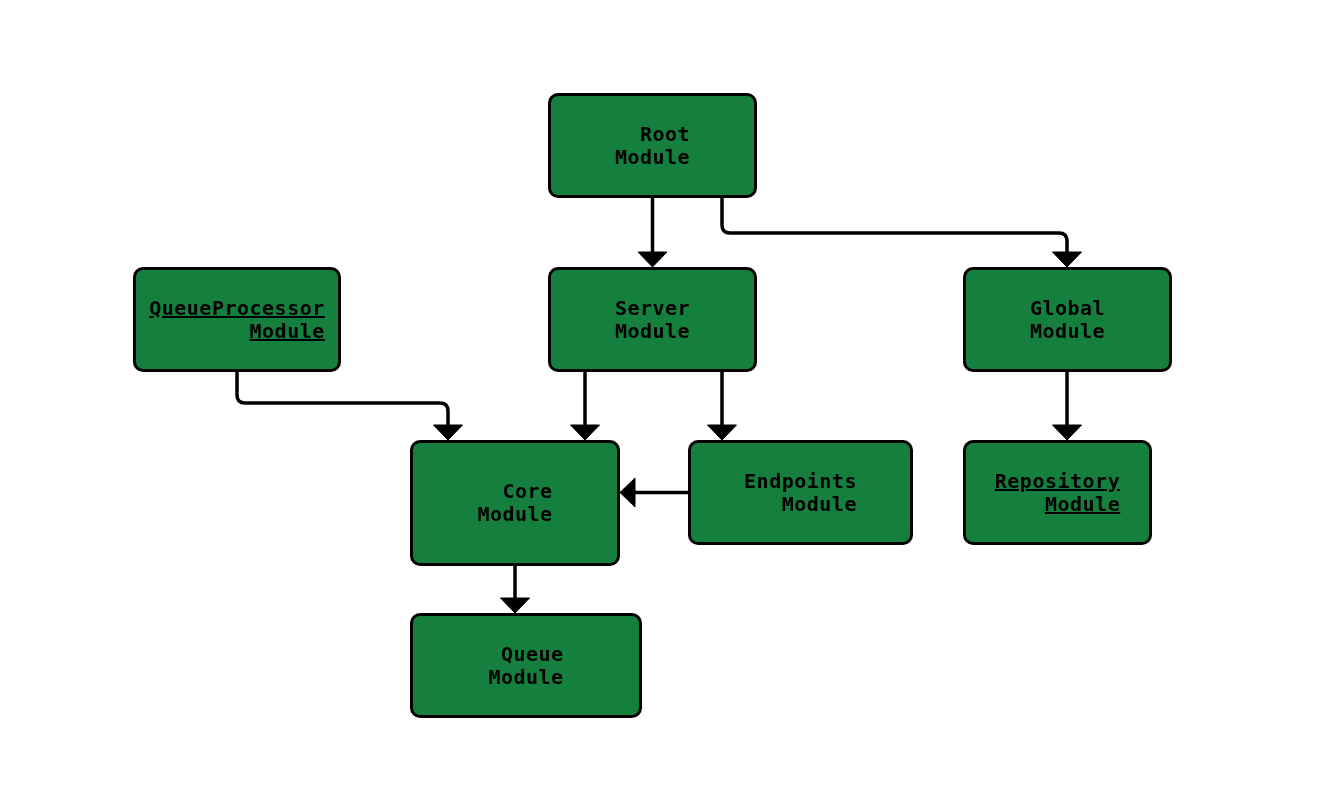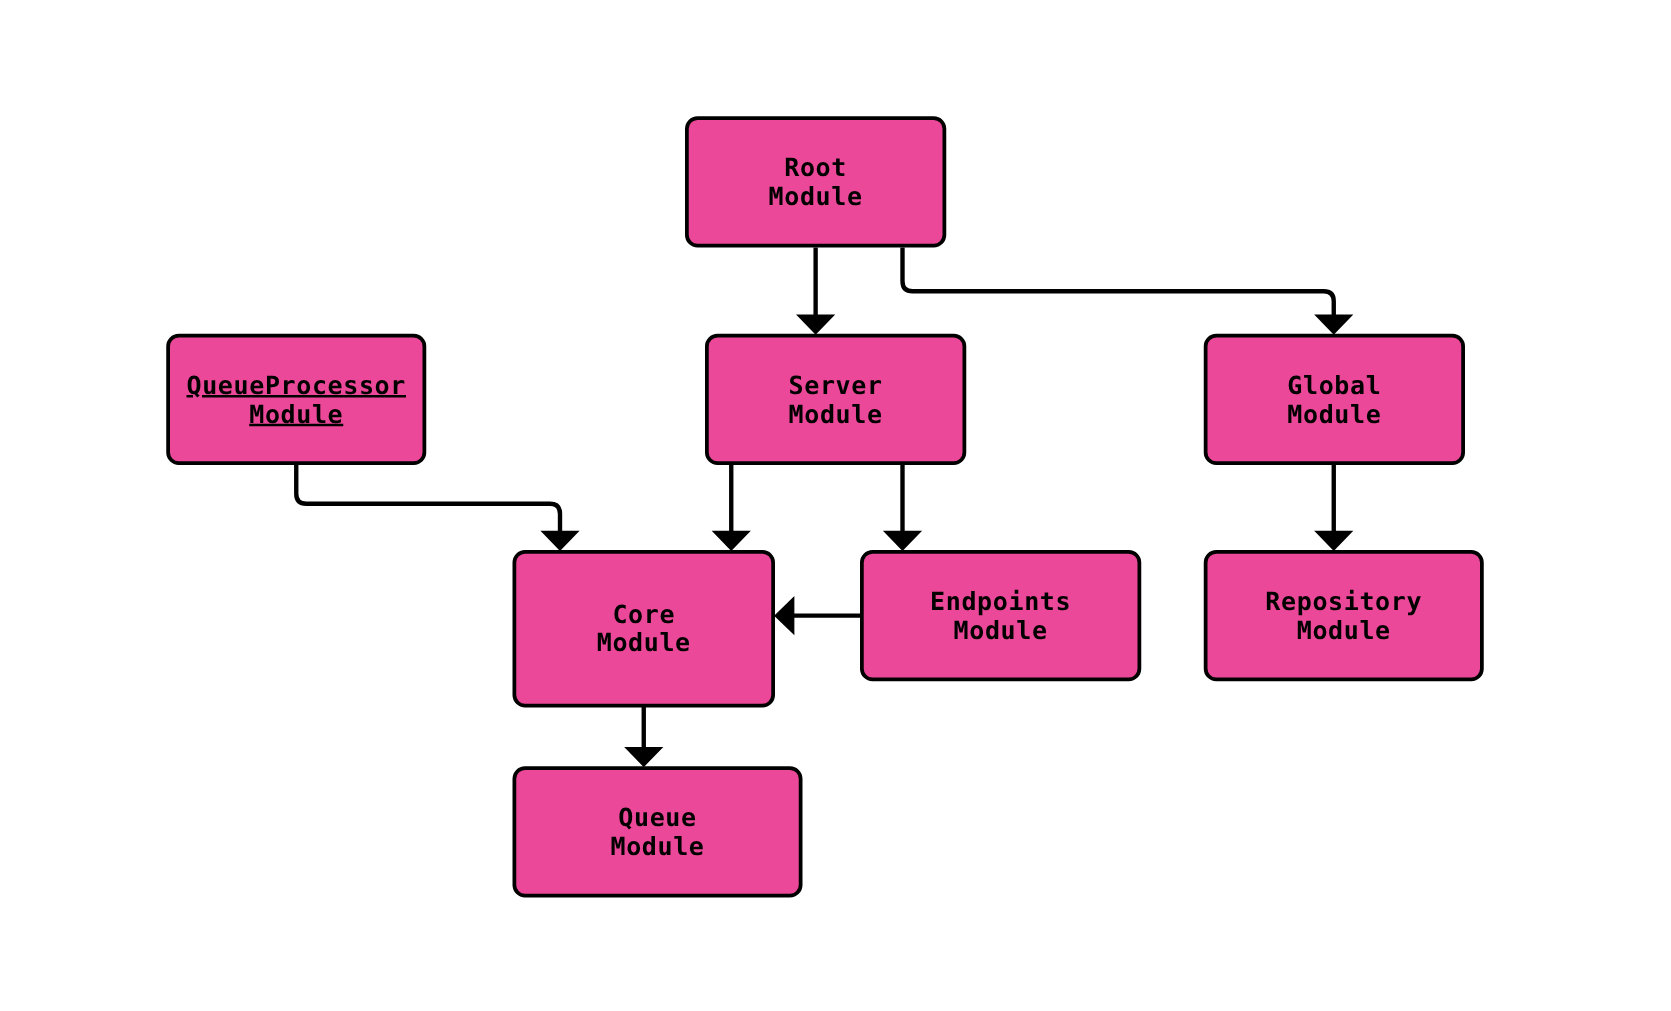--- a/index.html
+++ b/index.html
@@ -30,42 +30,42 @@
   .edge-layer polygon {
     fill: #000000;
     stroke: #000000;
     stroke-width: 1;
   }
   .node {
     position: absolute;
     box-sizing: border-box;
     border: 3.5px solid #000000;
     border-radius: 10px;
-    background: #ec4899;
+    background: #15803d;
     display: flex;
     align-items: center;
     justify-content: center;
-    text-align: center;
+    text-align: right;
   }
   .node .label {
     font-weight: bold;
     font-size: 20px;
     line-height: 23px;
     color: #000000;
     white-space: pre-line;
     letter-spacing: 0.5px;
   }
   
   .node-root          { left: 548px; top:  93px; width: 209px; height: 105px; }
   .node-queueprocessor{ left: 133px; top: 267px; width: 208px; height: 105px; text-decoration: underline; }
-  .node-server        { left: 548px; top: 267px; width: 209px; height: 105px; margin-left: 16px; }
+  .node-server        { left: 548px; top: 267px; width: 209px; height: 105px; }
   .node-global        { left: 963px; top: 267px; width: 209px; height: 105px; }
   .node-core          { left: 410px; top: 440px; width: 210px; height: 126px; }
   .node-endpoints     { left: 688px; top: 440px; width: 225px; height: 105px; }
-  .node-repository    { left: 963px; top: 440px; width: 224px; height: 105px; }
+  .node-repository    { left: 963px; top: 440px; width: 189px; height: 105px; text-decoration: underline; }
   .node-queue         { left: 410px; top: 613px; width: 232px; height: 105px; }
 </style>
 </head>
 <body>
 
 <div class="canvas">
 
   <svg class="edge-layer" viewBox="0 0 1337 809" xmlns="http://www.w3.org/2000/svg">
 
     <g>

